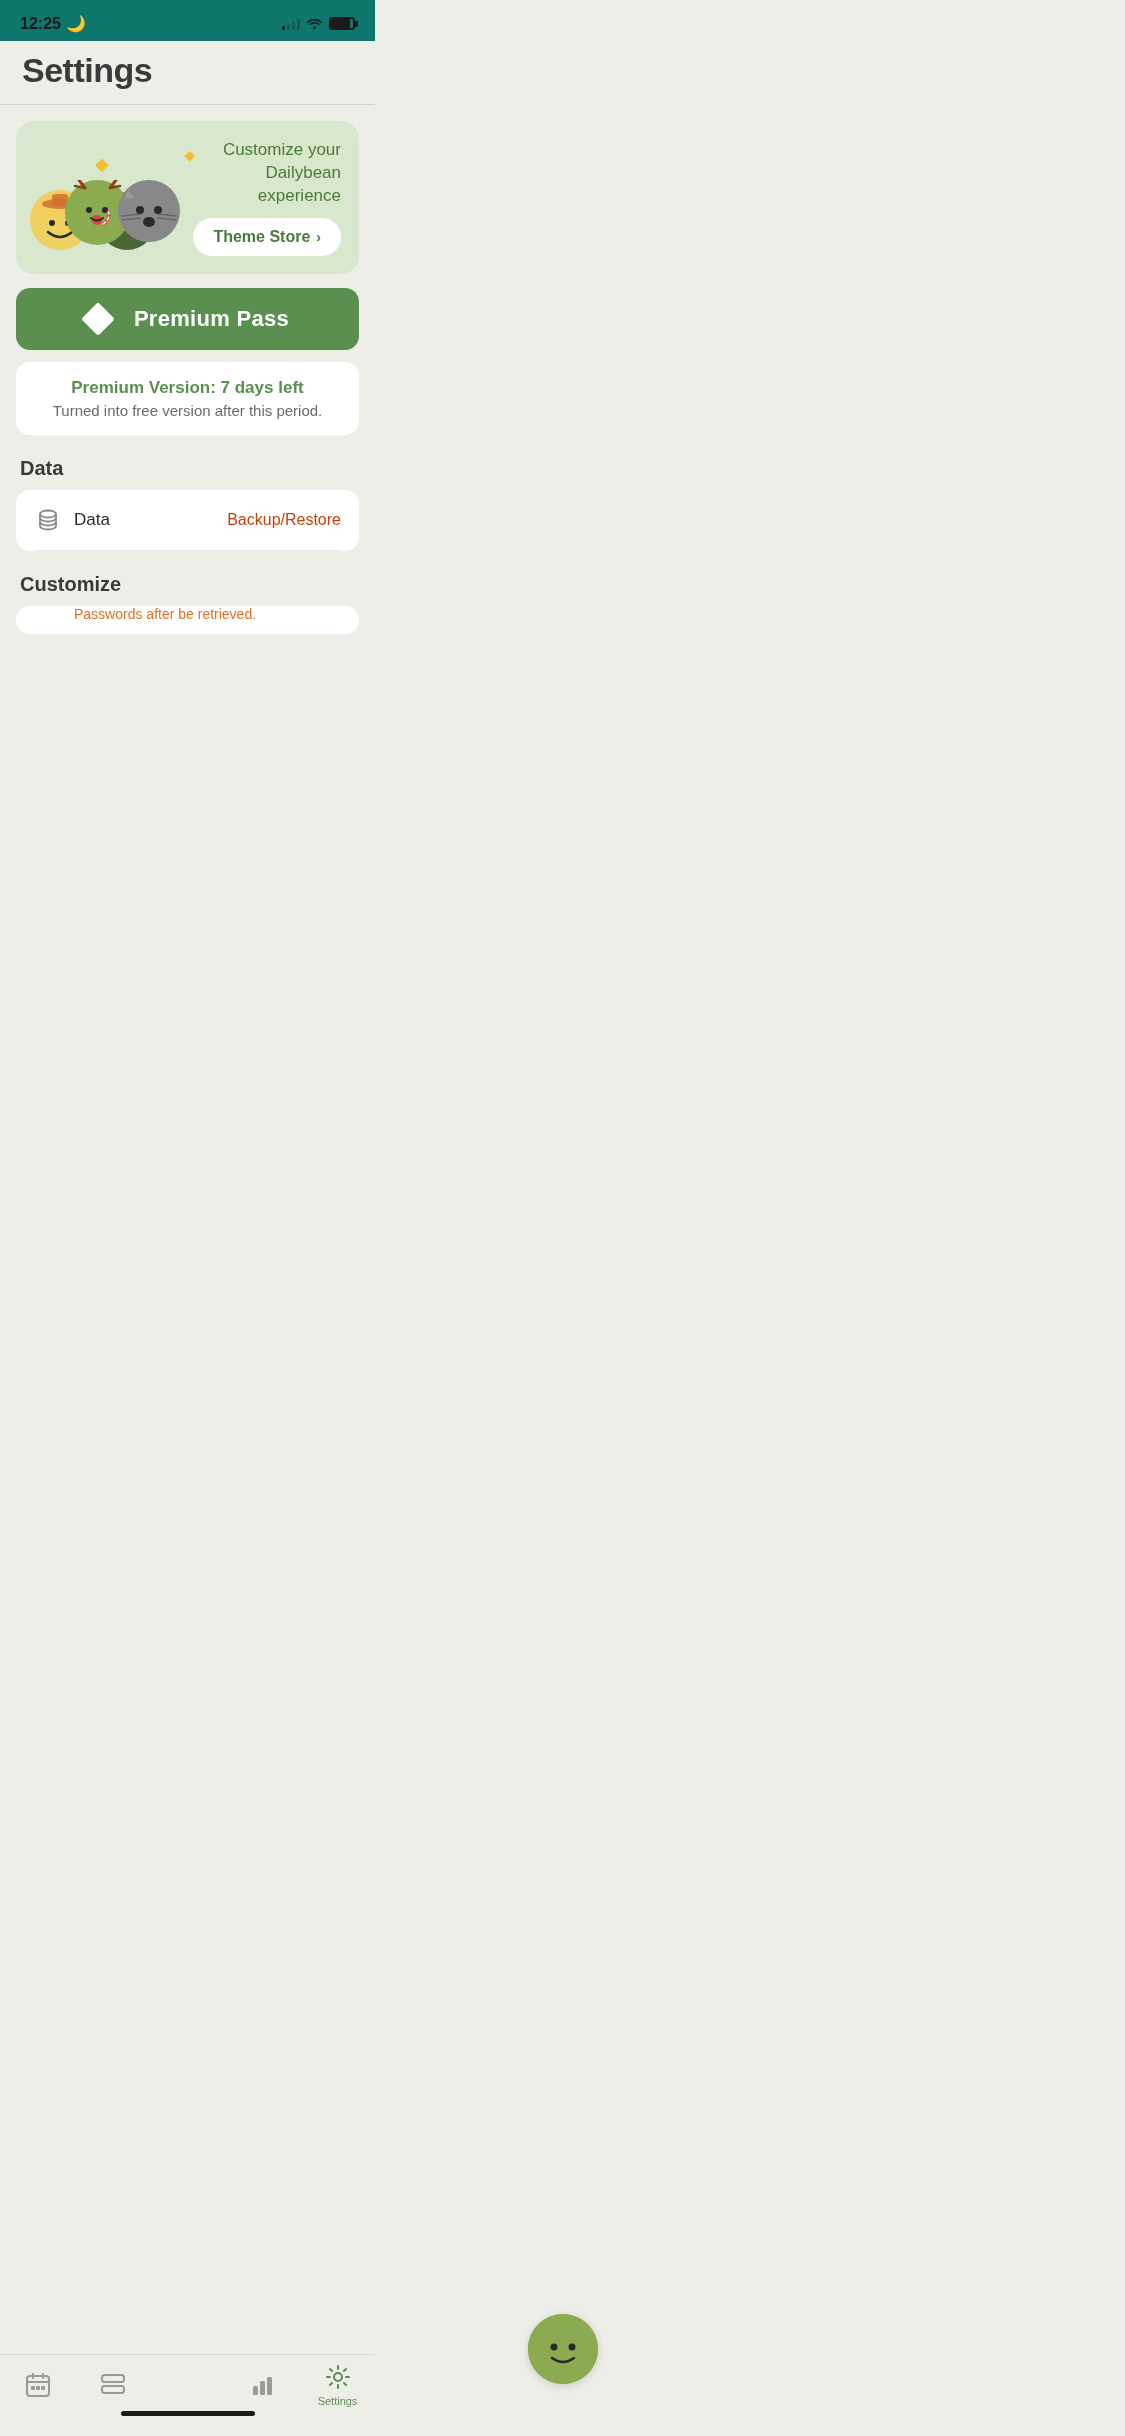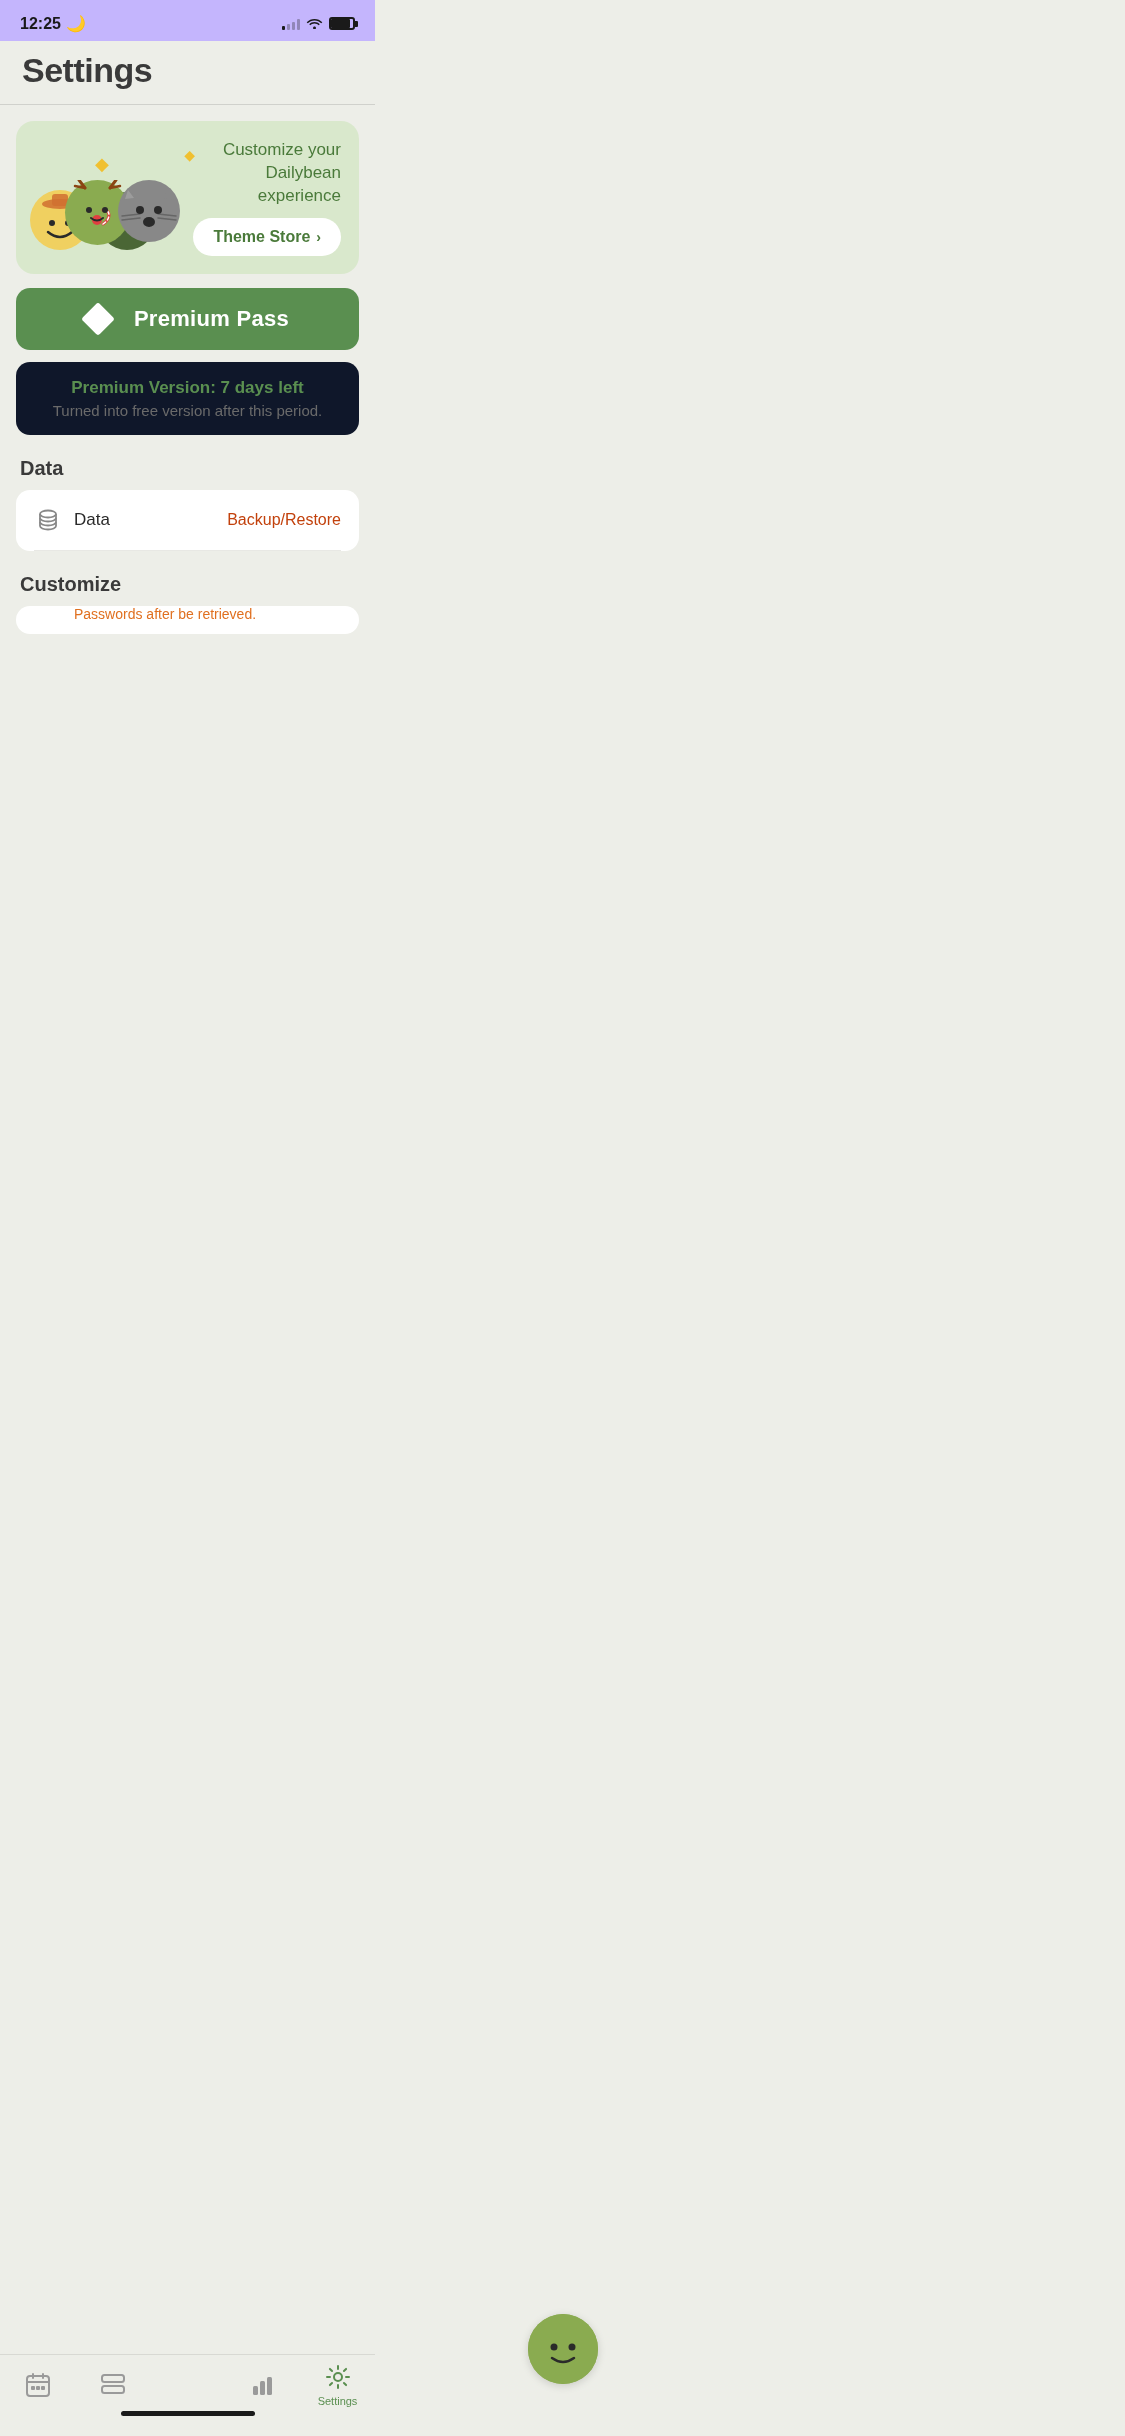--- a/index.html
+++ b/index.html
@@ -12,21 +12,21 @@
       font-family: -apple-system, BlinkMacSystemFont, 'Helvetica Neue', Arial, sans-serif;
       overflow-x: hidden;
     }
 
     
     .status-bar {
       display: flex;
       justify-content: space-between;
       align-items: center;
       padding: 14px 20px 8px 20px;
-      background-color: #c4b5fd;
+      background-color: #0f766e;
     }
     .status-time {
       font-size: 16px;
       font-weight: 700;
       color: #1a1a1a;
       display: flex;
       align-items: center;
       gap: 5px;
     }
     .status-right {
@@ -227,21 +227,21 @@
       width: 24px;
       height: 24px;
       background: white;
       transform: rotate(45deg);
       border-radius: 3px;
       display: inline-block;
     }
 
     
     .premium-status-card {
-      background: #0f172a;
+      background: #ffffff;
       border-radius: 14px;
       padding: 16px 20px;
       margin-bottom: 22px;
       text-align: center;
     }
     .premium-days-text {
       font-size: 17px;
       font-weight: 600;
       color: #5a8f50;
       margin-bottom: 4px;

